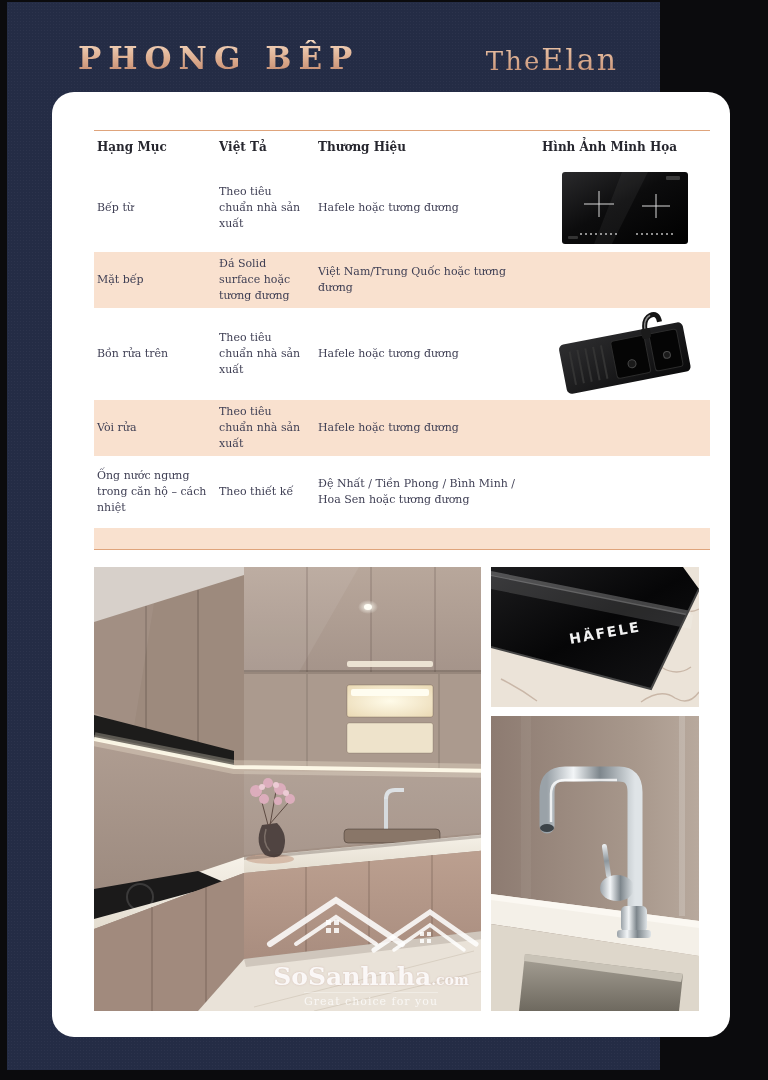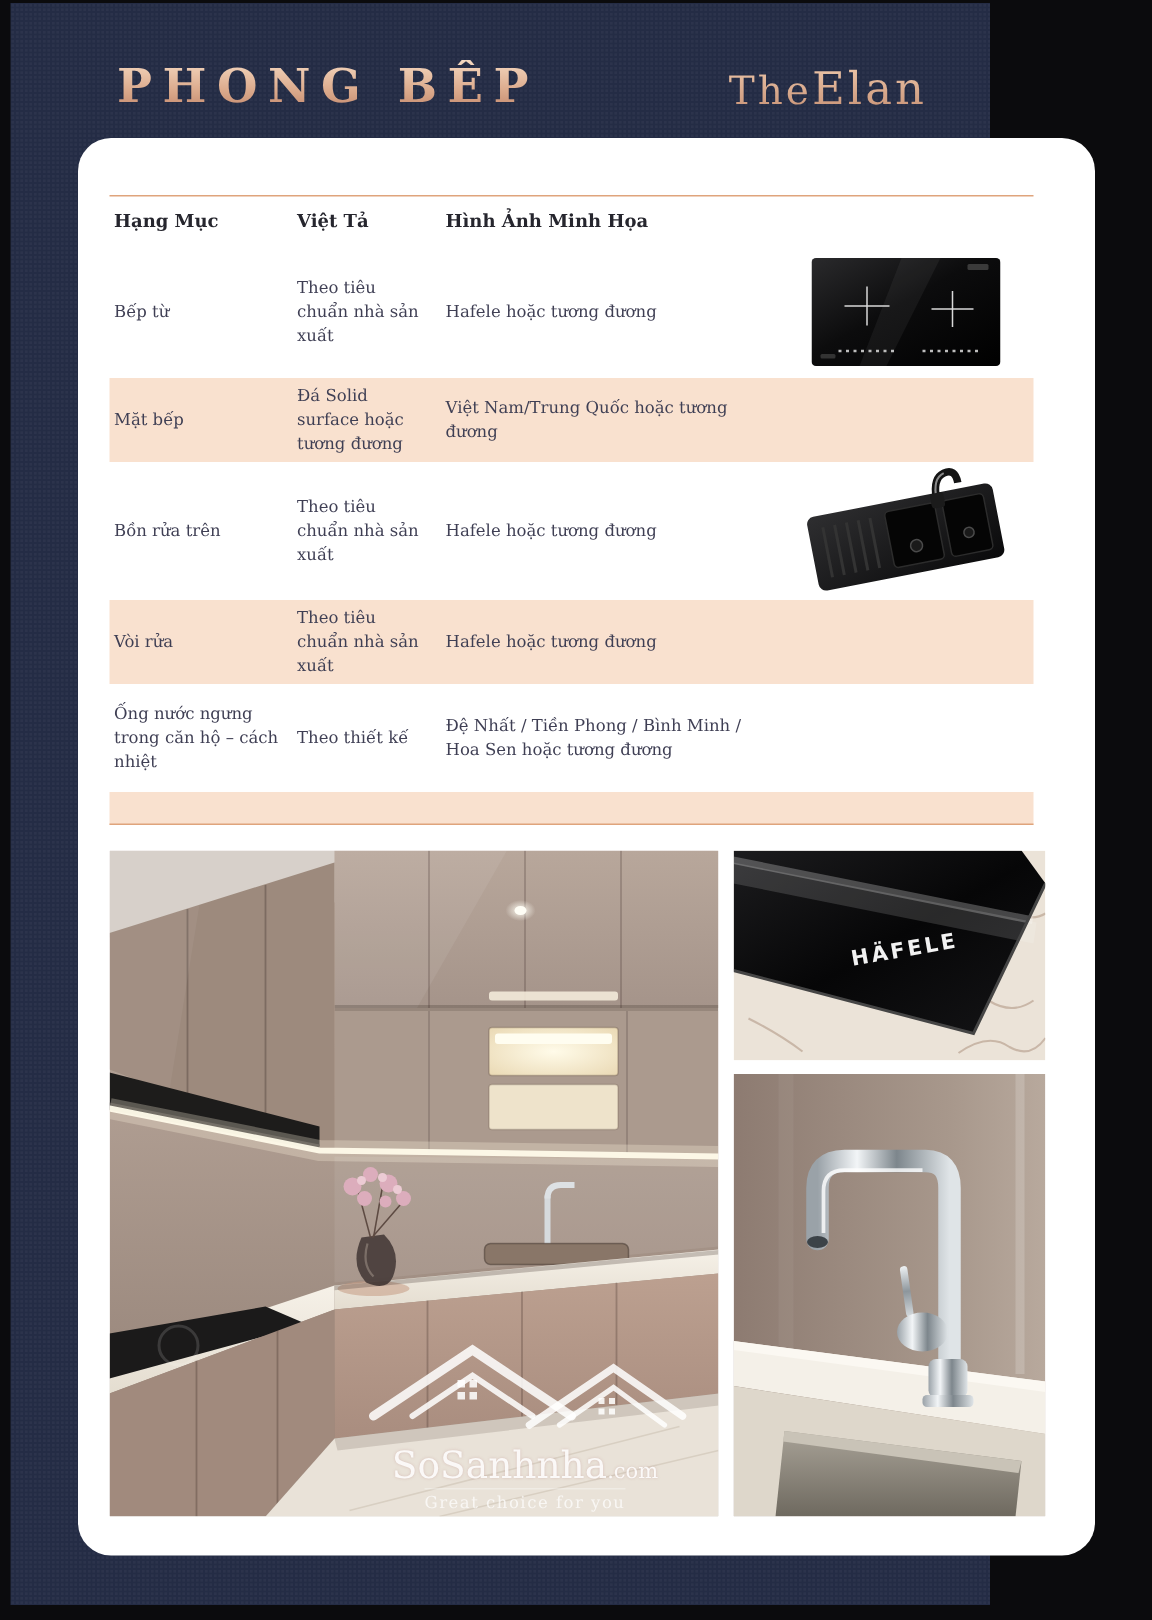--- a/index.html
+++ b/index.html
@@ -30,21 +30,21 @@
     font-size:26px; letter-spacing:2px;
     background:linear-gradient(180deg,#eec8ab 0%, #c58e72 100%);
     -webkit-background-clip:text; background-clip:text; color:transparent;
   }
   .logo .big { font-size:30px; }
   
   .card {
     position:absolute; left:45px; top:90px;
     width:678px; height:945px;
     background:#ffffff; border-radius:22px;
-    padding:38px 31px 0 21px;
+    padding:38px 31px 0 42px;
   }
   
   .spec-table { width:616px; font-size:11px; color:#3f3f54; }
   .trow { display:grid; grid-template-columns:122px 99px 224px 1fr; align-items:center; }
   .trow > div { padding:4px 6px 4px 3px; line-height:1.45; }
   .thead { min-height:34px; border-top:1.5px solid #dfa47c; font-weight:bold; font-size:12px; color:#26262e; }
   .thead .c4 { }
   .peach { background:#f9e1cf; }
   .r1 { min-height:30px; }
   .r2 { min-height:88px; }
@@ -59,41 +59,42 @@
   .photo-left { position:relative; width:406px; height:444px; overflow:hidden; }
   .photo-rcol { display:flex; flex-direction:column; gap:9px; width:208px; }
   .photo-rt { width:208px; height:140px; overflow:hidden; }
   .photo-rb { width:208px; height:295px; overflow:hidden; }
   svg { display:block; }
   
   .wm {
     position:absolute; left:168px; bottom:2px; width:218px;
     text-align:center; pointer-events:none;
   }
-  .wm-name { font-size:25px; font-weight:normal; color:rgba(255,255,255,.88); line-height:1; text-shadow:0 0 2px rgba(180,120,120,.35);margin-top:10px; }
+  .wm-name { font-size:25px; font-weight:bold; color:rgba(255,255,255,.88); line-height:1; text-shadow:0 0 2px rgba(180,120,120,.35);margin-top:10px; }
   .wm-name .tld { font-size:14px; }
   .wm-tag { font-size:11px; letter-spacing:1px; color:rgba(255,255,255,.72); margin-top:3px; border-top:1px solid rgba(255,255,255,.35); display:inline-block; padding-top:2px; }
 </style>
 </head>
 <body>
 
 <div class="page">
 
   <div class="hdr">
     <div class="page-title">PHONG BẾP</div>
     <div class="logo"><span>The</span><span class="big">Elan</span></div>
   </div>
 
   <div class="card">
 
     <div class="spec-table">
 
       <div class="trow thead">
         <div class="c1">Hạng Mục</div>
         <div class="c2">Việt Tả</div>
+        <div class="c3">Thương Hiệu</div>
         <div class="c4">Hình Ảnh Minh Họa</div>
       </div>
 
 
       <div class="trow r2">
         <div>Bếp từ</div>
         <div>Theo tiêu chuẩn nhà sản xuất</div>
         <div>Hafele hoặc tương đương</div>
         <div class="imgcell">
           <svg width="126" height="72" viewBox="0 0 126 72">

